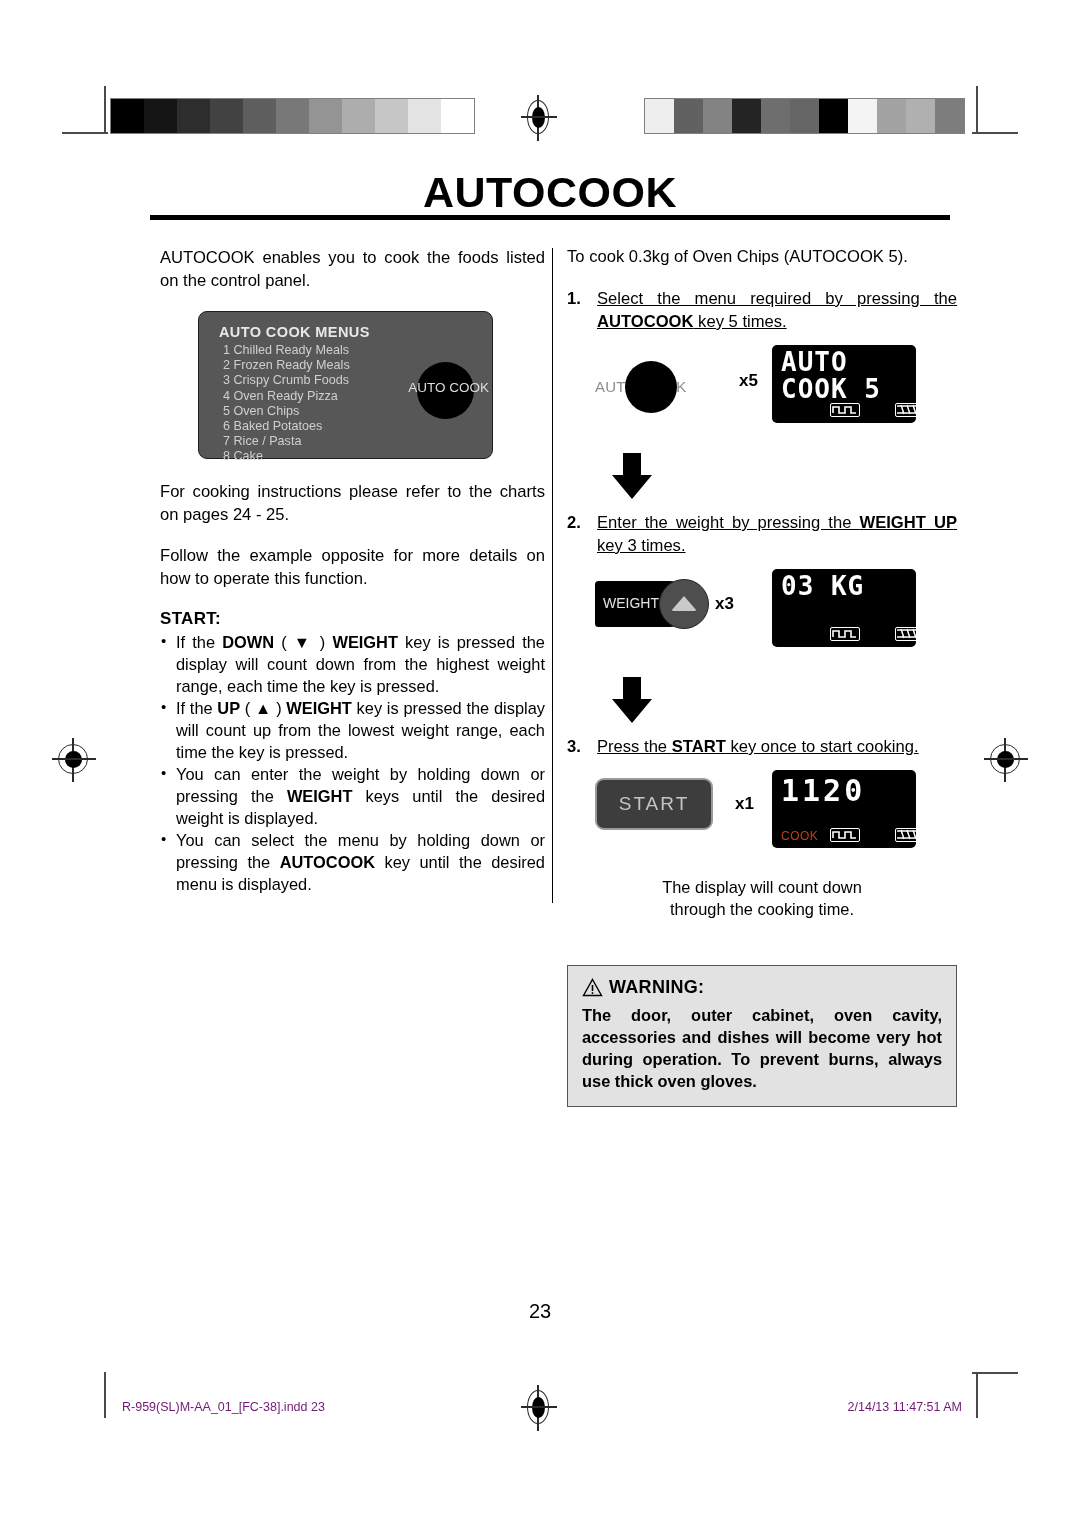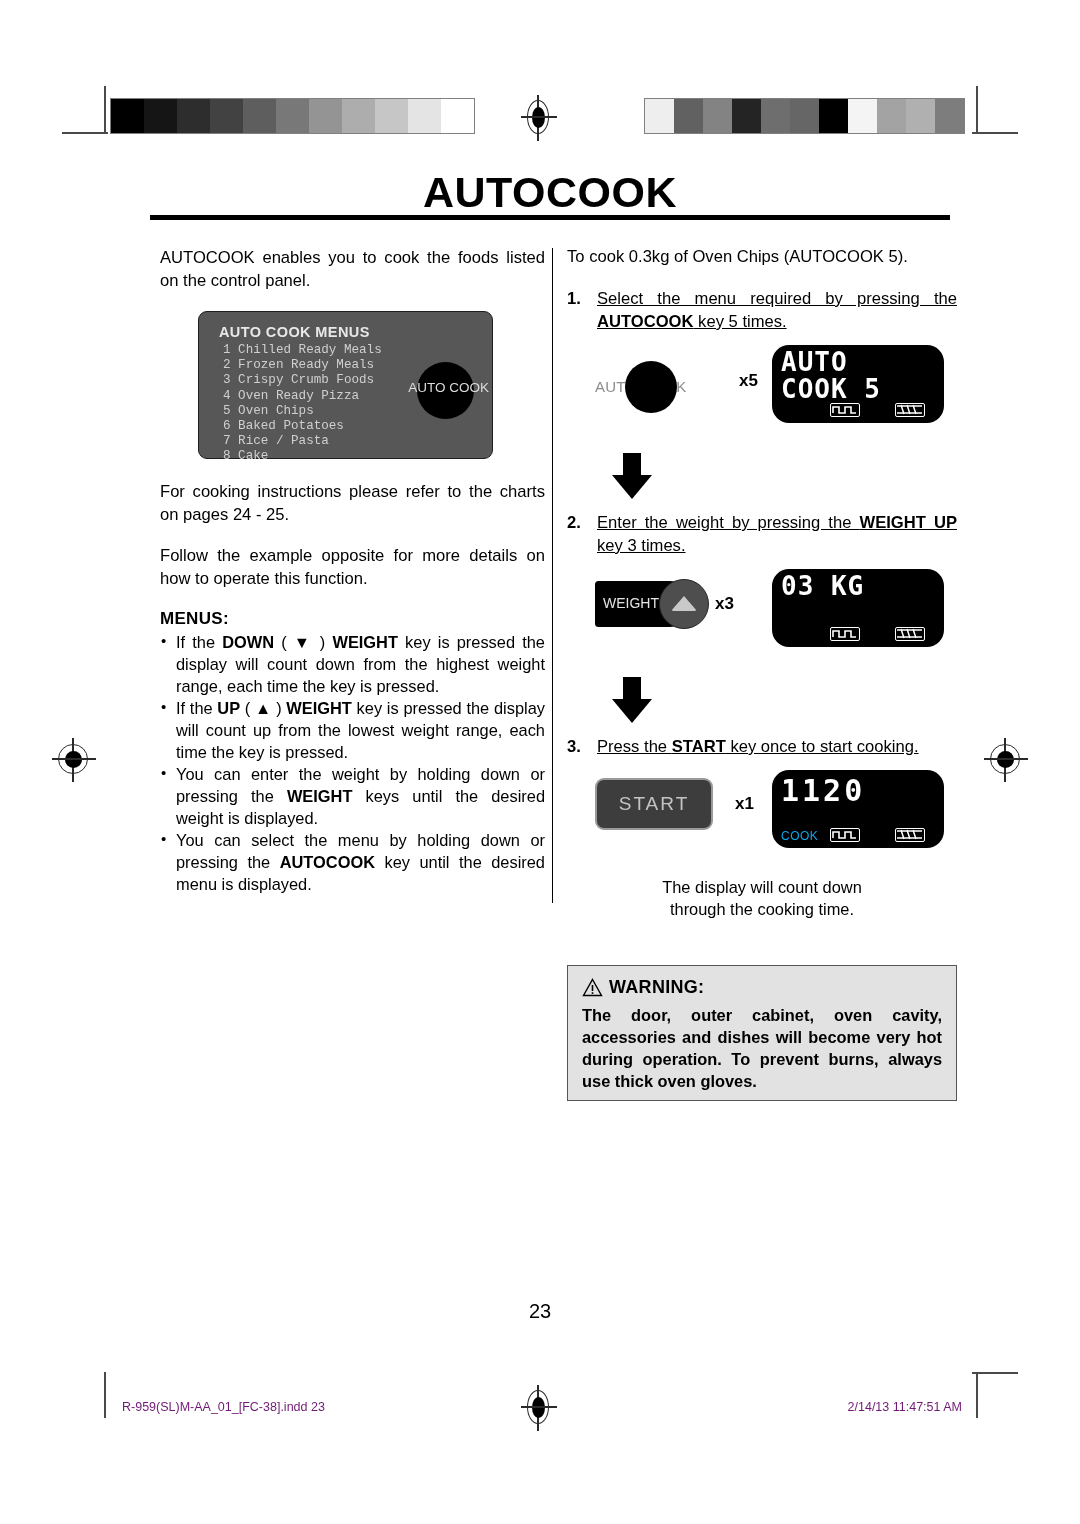--- a/index.html
+++ b/index.html
@@ -68,21 +68,21 @@
     margin:10px 0 0 38px;
     width:295px; height:148px;
     background:#575757;
     border:1.5px solid #1e1e1e;
     border-radius:9px;
   }
   .menu-panel h4 {
     margin:0; padding:12px 0 3px 20px;
     font-size:14.5px; font-weight:bold; color:#e8e8e8; letter-spacing:0.4px;
   }
-  .menu-panel ul { margin:0; padding:0 0 0 24px; list-style:none;font-family:Liberation Mono, monospace; }
+  .menu-panel ul { margin:0; padding:0 0 0 24px; list-style:none; }
   .menu-panel li { font-size:12.6px; line-height:15.2px; color:#cfcfcf; }
   .menu-knob {
     position:absolute; right:18px; top:50px;
     width:57px; height:57px; border-radius:50%; background:#000;
   }
   .menu-knob-label {
     position:absolute; right:3px; top:68px;
     font-size:13.5px; color:#dcdcdc; white-space:nowrap;
   }
 
@@ -141,33 +141,33 @@
   .start-btn {
     position:absolute; left:28px; top:8px; width:118px; height:52px;
     background:#3d3d3d; border:2px solid #9a9a9a; border-radius:9px;
     color:#c4c4c4; font-size:19px; letter-spacing:2px;
     display:flex; align-items:center; justify-content:center;
   }
 
   
   .lcd {
     position:absolute; left:205px; top:0;
-    width:172px; height:78px; background:#000; border-radius:17px;
+    width:144px; height:78px; background:#000; border-radius:5px;
     overflow:hidden;
   }
   .lcd .lcd-main {
     position:absolute; left:9px; top:4px; color:#fff;
     font-family:"DejaVu Sans Mono", monospace;
     font-weight:bold; letter-spacing:1px;
   }
   .lcd .l1 { font-size:26px; line-height:27px; }
   .lcd .l2 { font-size:26px; line-height:27px; }
   .lcd .big { font-size:30px; letter-spacing:3px; line-height:34px; }
   .lcd .cook-ind {
-    position:absolute; left:9px; bottom:5px; color:#0ea5e9;
+    position:absolute; left:9px; bottom:5px; color:#c2410c;
     font-size:12px; letter-spacing:0.5px;
   }
   .ind-row { position:absolute; bottom:5px; left:0; width:100%; height:15px; }
   .ind {
     position:absolute; width:30px; height:14px;
     border:1.5px solid #fff; border-radius:2px;
   }
   .ind svg { display:block; }
   .ind-mw { left:58px; }
   .ind-grill { left:123px; }
@@ -184,21 +184,21 @@
 
   .caption {
     text-align:center; font-size:16.4px; line-height:22px;
     margin:10px 0 0 0;
   }
 
   
   .warning-box {
     position:absolute; left:567px; top:965px; width:390px;
     background:#e2e2e2; border:1.5px solid #555;
-    padding:11px 14px 8px 14px;
+    padding:11px 14px 14px 14px;
   }
   .warning-title {
     font-size:18px; font-weight:bold; display:flex; align-items:center; gap:6px;
     margin-bottom:6px; letter-spacing:0.3px;
   }
   .warning-body {
     font-size:16.4px; line-height:22px; font-weight:bold; text-align:justify;
   }
 
   
@@ -280,21 +280,21 @@
       </ul>
     <div class="menu-knob"></div>
     <div class="menu-knob-label">AUTO COOK</div>
   </div>
 
   <p class="body" style="margin-top:22px;">For cooking instructions please refer to the charts on pages 24 - 25.</p>
 
 
   <p class="body">Follow the example opposite for more details on how to operate this function.</p>
 
-  <h3 class="notes-head">MENUS:</h3>
+  <h3 class="notes-head">START:</h3>
   <ul class="notes" id="notes-list">
       <li><span>If the </span><b>DOWN</b><span> ( </span><b>▼</b><span> ) </span><b>WEIGHT</b><span> key is pressed the display will count down from the highest weight range, each time the key is pressed.</span></li>
       <li><span>If the </span><b>UP</b><span> ( </span><b>▲</b><span> ) </span><b>WEIGHT</b><span> key is pressed the display will count up from the lowest weight range, each time the key is pressed.</span></li>
       <li><span>You can enter the weight by holding down or pressing the </span><b>WEIGHT</b><span> keys until the desired weight is displayed.</span></li>
       <li><span>You can select the menu by holding down or pressing the </span><b>AUTOCOOK</b><span> key until the desired menu is displayed.</span></li>
     </ul>
 </div>
 
 <div class="col-right">
 

